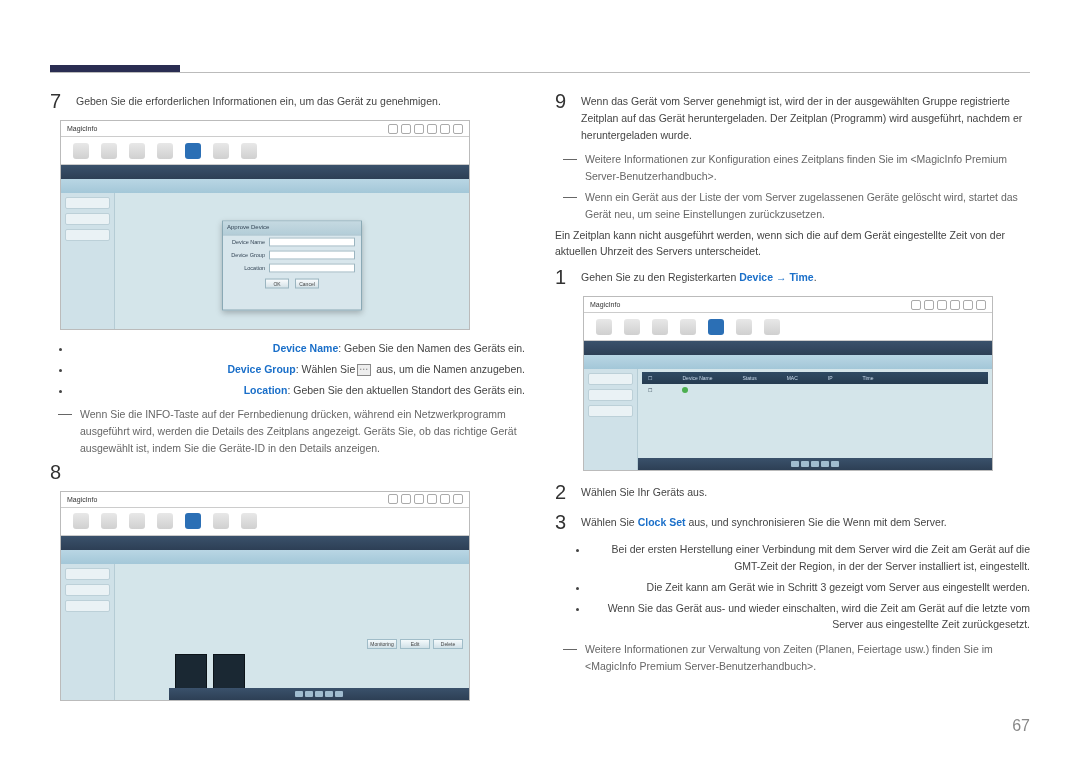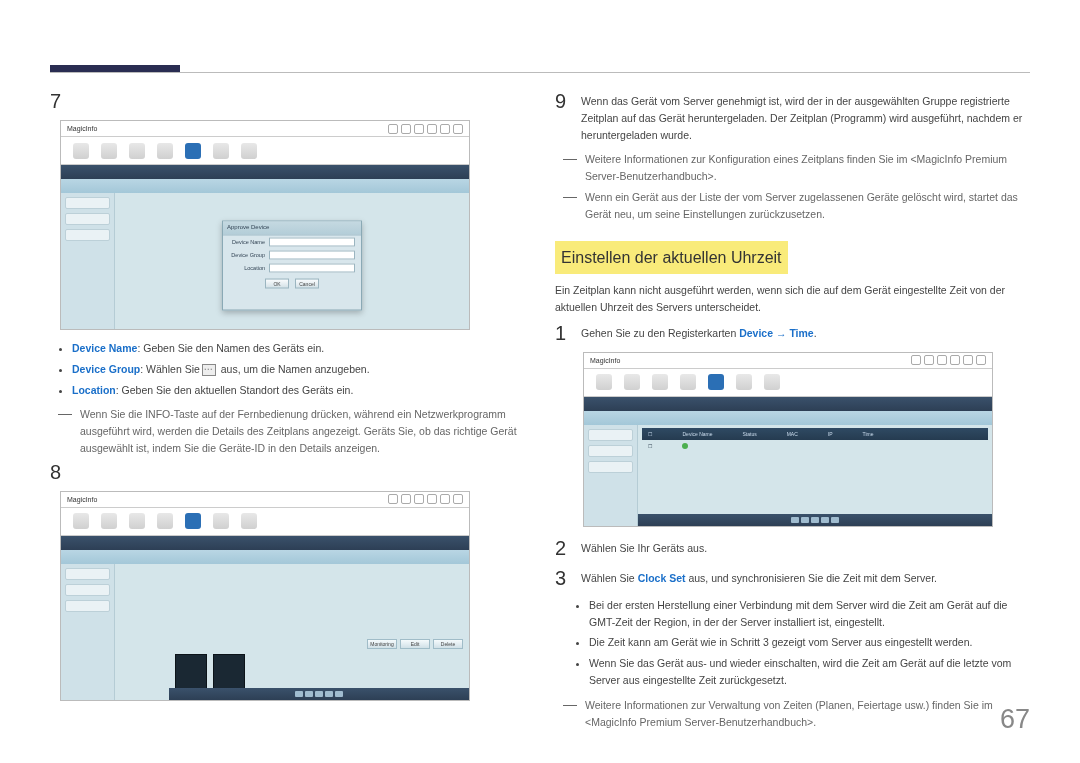--- a/index.html
+++ b/index.html
@@ -220,20 +220,21 @@
     height: 12px;
     display: flex; font-size: 5px; color: #345;
     align-items: center; padding: 0 6px; gap: 30px;
   }
   .ss3 .listrow .dot {
     width: 6px; height: 6px; border-radius: 50%;
     background: #4caf50;
   }
   .bullets {
     margin: 4px 0 8px 22px;
+    text-align: right;
   }
   .bullets li {
     list-style: disc;
     margin-bottom: 4px;
   }
   .note {
     display: flex;
     gap: 8px;
     margin: 4px 0 4px 8px;
     color: #666;
@@ -265,37 +266,38 @@
     position: absolute;
     top: -3px; left: 1px;
     font-size: 9px;
     color: #555;
   }
   .arrow { font-family: sans-serif; }
   .page-num {
     position: absolute;
     bottom: 28px;
     right: 50px;
-    font-size: 27px;
+    font-size: 16px;
     color: #888;
     font-weight: 300;
   }
 </style>
 </head>
 <body>
 
 <div class="top-bar"></div>
 <div class="hr-line"></div>
 
 <div class="columns">
 
   <div class="col">
 
     <div class="step">
       <div class="step-num">7</div>
+      <div class="step-body">Geben Sie die erforderlichen Informationen ein, um das Gerät zu genehmigen.</div>
     </div>
 
     <div class="screenshot ss1">
       <div class="ss-top">
         <span>MagicInfo</span>
         <div class="ss-top-right">
             <span></span>
             <span></span>
             <span></span>
             <span></span>
@@ -430,21 +432,20 @@
 
     <div class="note">
       <div class="note-dash">―</div>
       <div>Weitere Informationen zur Konfiguration eines Zeitplans finden Sie im &lt;MagicInfo Premium Server-Benutzerhandbuch&gt;.</div>
     </div>
     <div class="note">
       <div class="note-dash">―</div>
       <div>Wenn ein Gerät aus der Liste der vom Server zugelassenen Geräte gelöscht wird, startet das Gerät neu, um seine Einstellungen zurückzusetzen.</div>
     </div>
 
-    <div class="heading">Einstellen der aktuellen Uhrzeit</div>
 
     <div style="margin-bottom:6px;">Ein Zeitplan kann nicht ausgeführt werden, wenn sich die auf dem Gerät eingestellte Zeit von der aktuellen Uhrzeit des Servers unterscheidet.</div>
 
     <div class="step">
       <div class="step-num">1</div>
       <div class="step-body">
         <span>Gehen Sie zu den Registerkarten </span><span class="blue">Device</span><span class="blue arrow"> → </span><span class="blue">Time</span><span>.</span>
       </div>
     </div>
 
@@ -498,21 +499,21 @@
     </div>
 
     <div class="step">
       <div class="step-num">2</div>
       <div class="step-body">Wählen Sie Ihr Geräts aus.</div>
     </div>
 
     <div class="step">
       <div class="step-num">3</div>
       <div class="step-body">
-        <span>Wählen Sie </span><span class="blue">Clock Set</span><span> aus, und synchronisieren Sie die Zeit mit dem Server.</span>
+        <span>Wählen Sie </span><span class="blue">Clock Set</span><span> aus, und synchronisieren Sie die Wenn mit dem Server.</span>
       </div>
     </div>
 
     <ul class="bullets" style="margin-left:34px;">
       <li>Bei der ersten Herstellung einer Verbindung mit dem Server wird die Zeit am Gerät auf die GMT-Zeit der Region, in der der Server installiert ist, eingestellt.</li>
       <li>Die Zeit kann am Gerät wie in Schritt 3 gezeigt vom Server aus eingestellt werden.</li>
       <li>Wenn Sie das Gerät aus- und wieder einschalten, wird die Zeit am Gerät auf die letzte vom Server aus eingestellte Zeit zurückgesetzt.</li>
     </ul>
 
     <div class="note">

